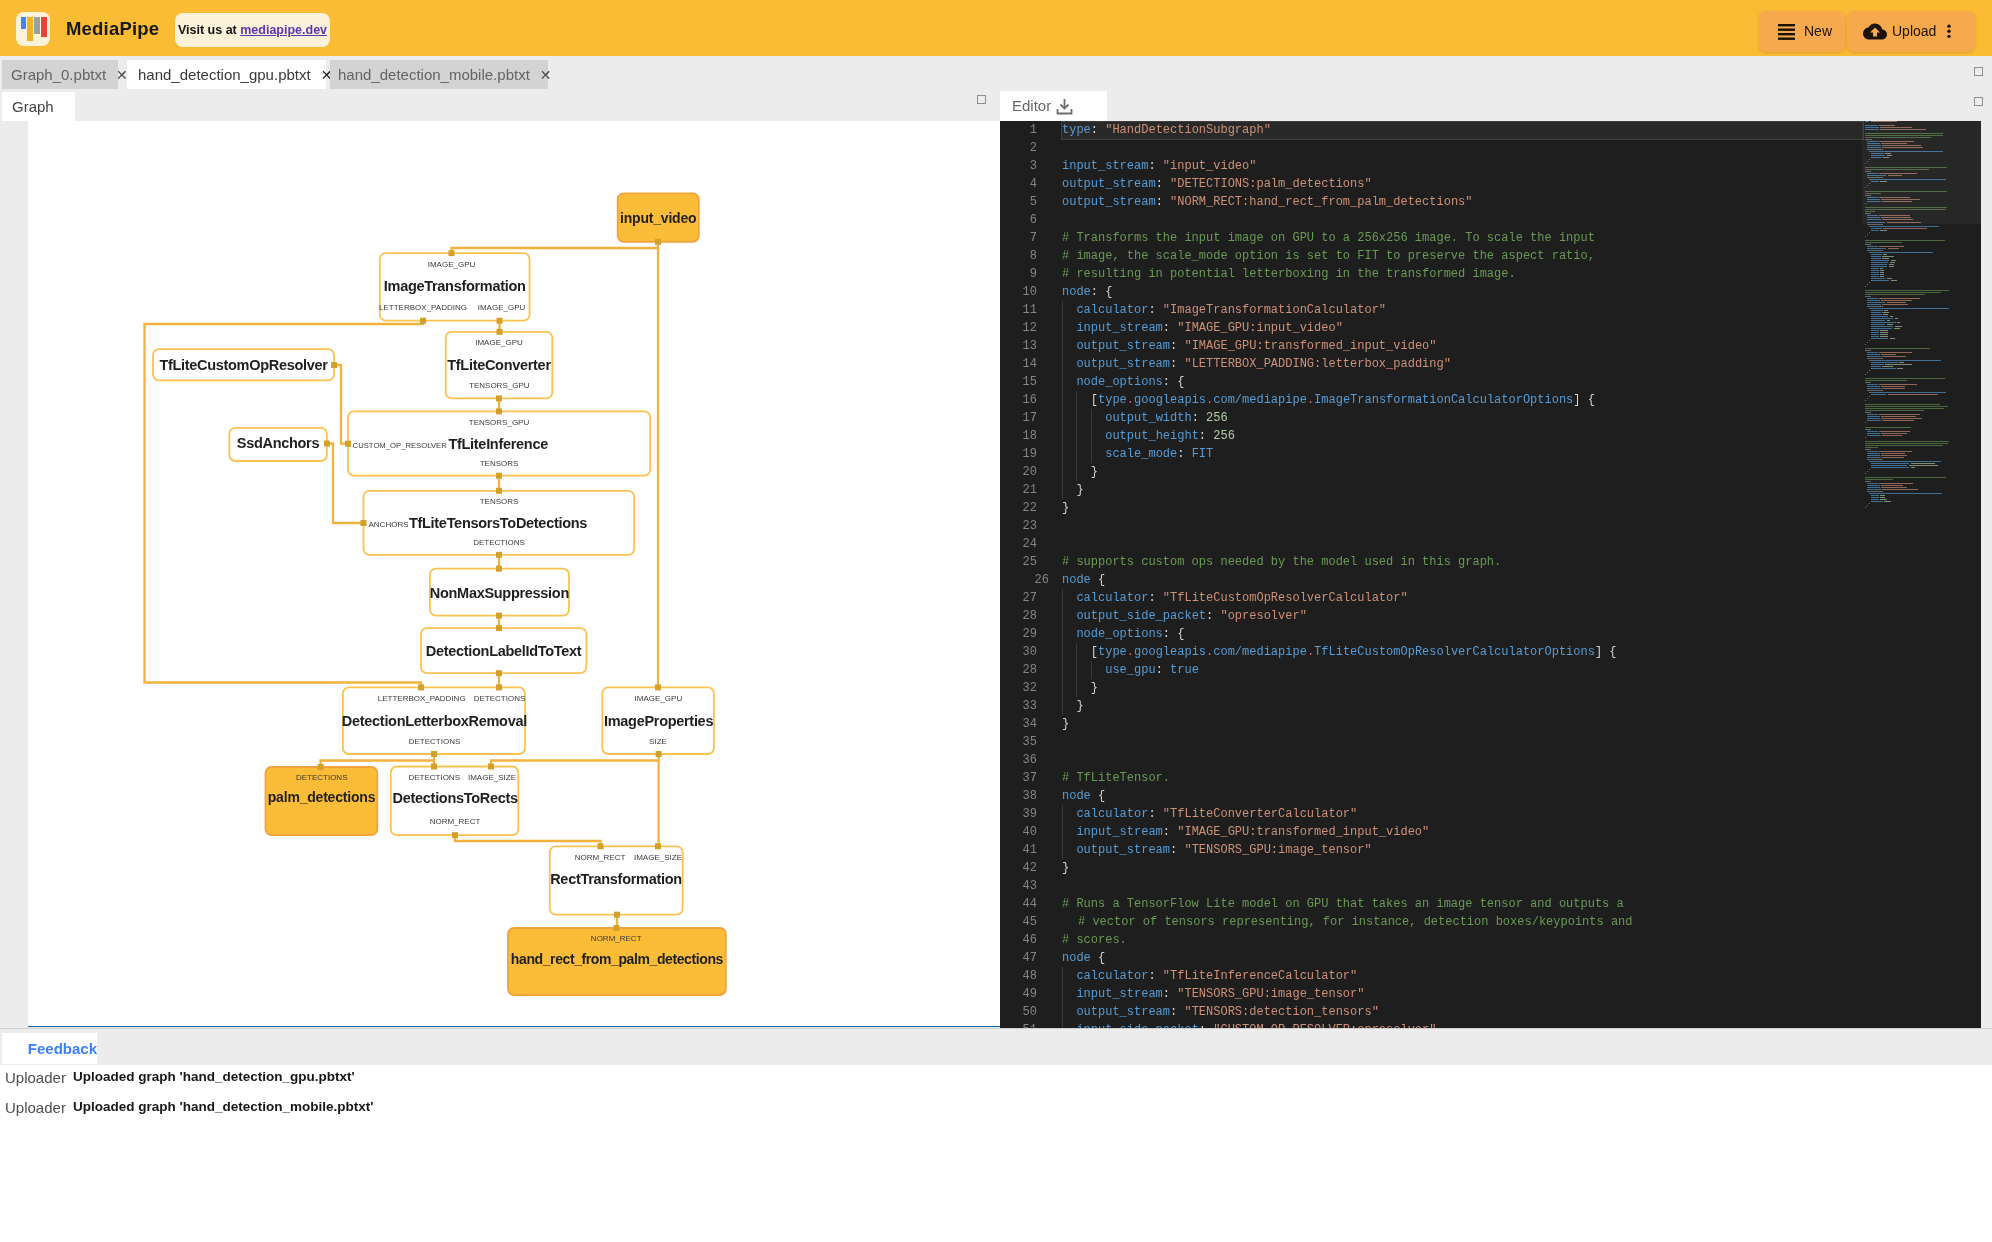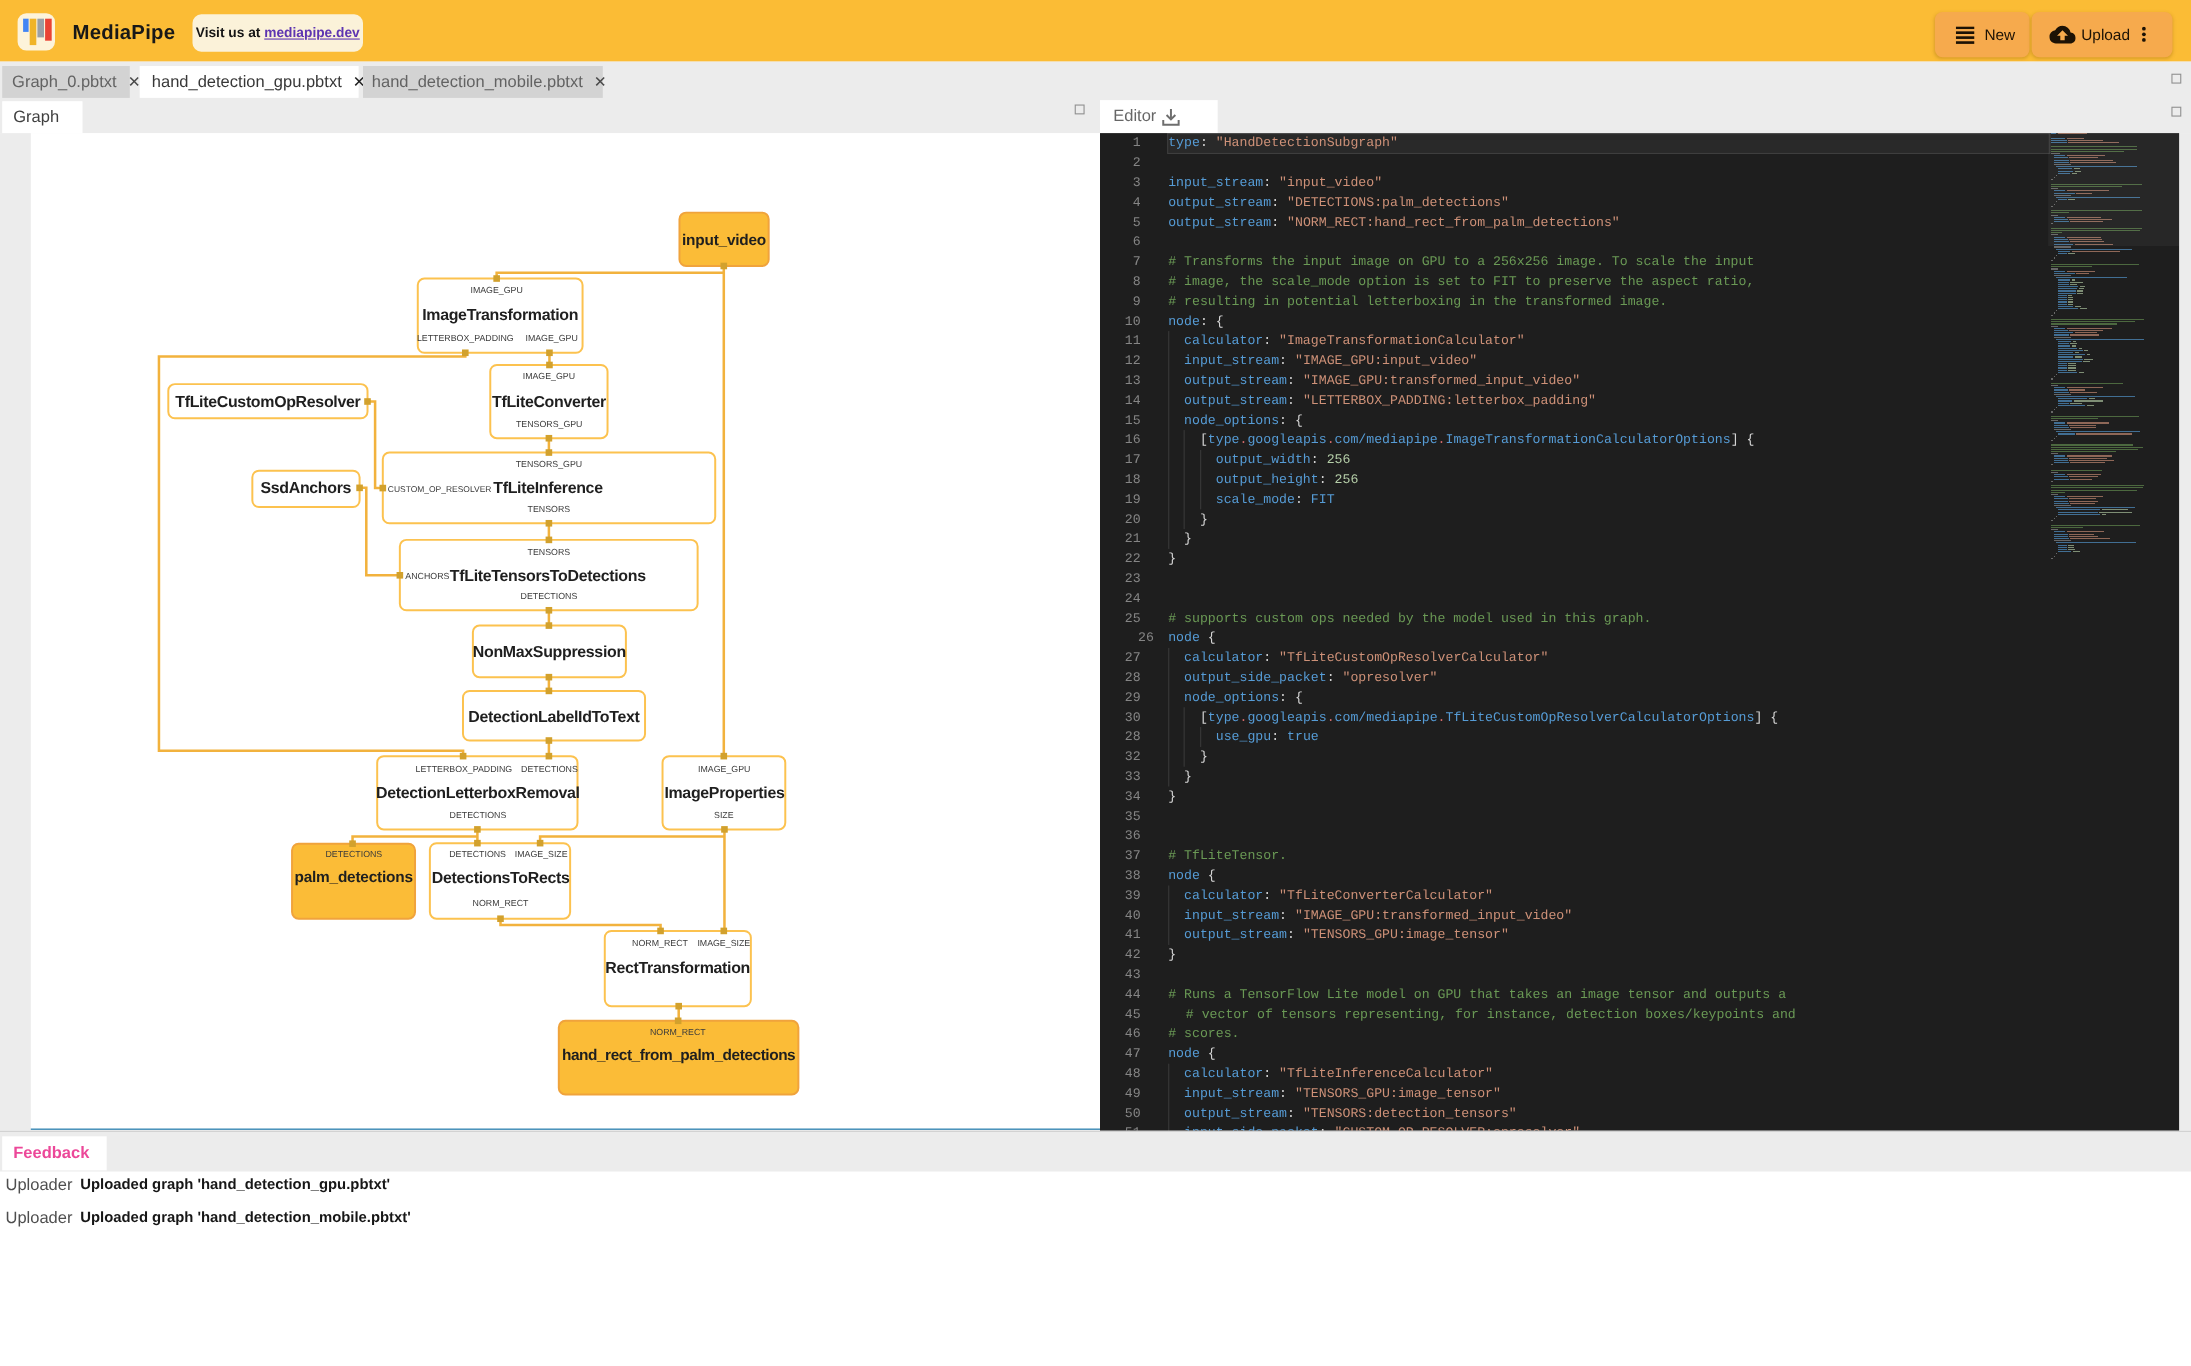--- a/index.html
+++ b/index.html
@@ -40,21 +40,21 @@
   font-family:"Liberation Mono", monospace;font-size:12px;line-height:18px;}
 #editor .cl{position:absolute;left:62px;white-space:pre;color:#d4d4d4;
   font-family:"Liberation Mono", monospace;font-size:12px;line-height:18px;}
 .k{color:#569cd6;}.s{color:#ce9178;}.c{color:#6a9955;}.n{color:#b5cea8;}.r{color:#d16969;}
 .guide{position:absolute;width:1px;background:rgba(255,255,255,0.12);}
 #curline{position:absolute;left:61px;top:0;width:801px;height:17px;
   background:rgba(255,255,255,0.05);border:1px solid rgba(255,255,255,0.10);}
 
 #fbrow{left:0;top:1028px;width:1992px;height:36px;background:#ececec;border-top:1px solid #d0d0d0;}
 #fbtab{left:2px;top:1033px;width:85px;height:31px;line-height:31px;background:#ffffff;
-  font-size:15px;font-weight:bold;color:#ec4899;padding-left:10px;}
+  font-size:15px;font-weight:bold;color:#3b82f6;padding-left:10px;text-align:right;}
 .fb-who{font-size:15px;color:#4e4e4e;}
 .fb-msg{font-size:13.5px;font-weight:bold;color:#171717;}
 </style>
 </head>
 <body>
 <div id="header" class="abs">
   <div id="logo" class="abs">
     <div style="left:4.5px;top:4.5px;width:5.8px;height:12.5px;background:#4285f4;"></div>
     <div style="left:11.3px;top:4.5px;width:5.8px;height:24px;background:#f0b428;"></div>
     <div style="left:18.1px;top:4.5px;width:5.8px;height:17px;background:#9aa0a6;"></div>

